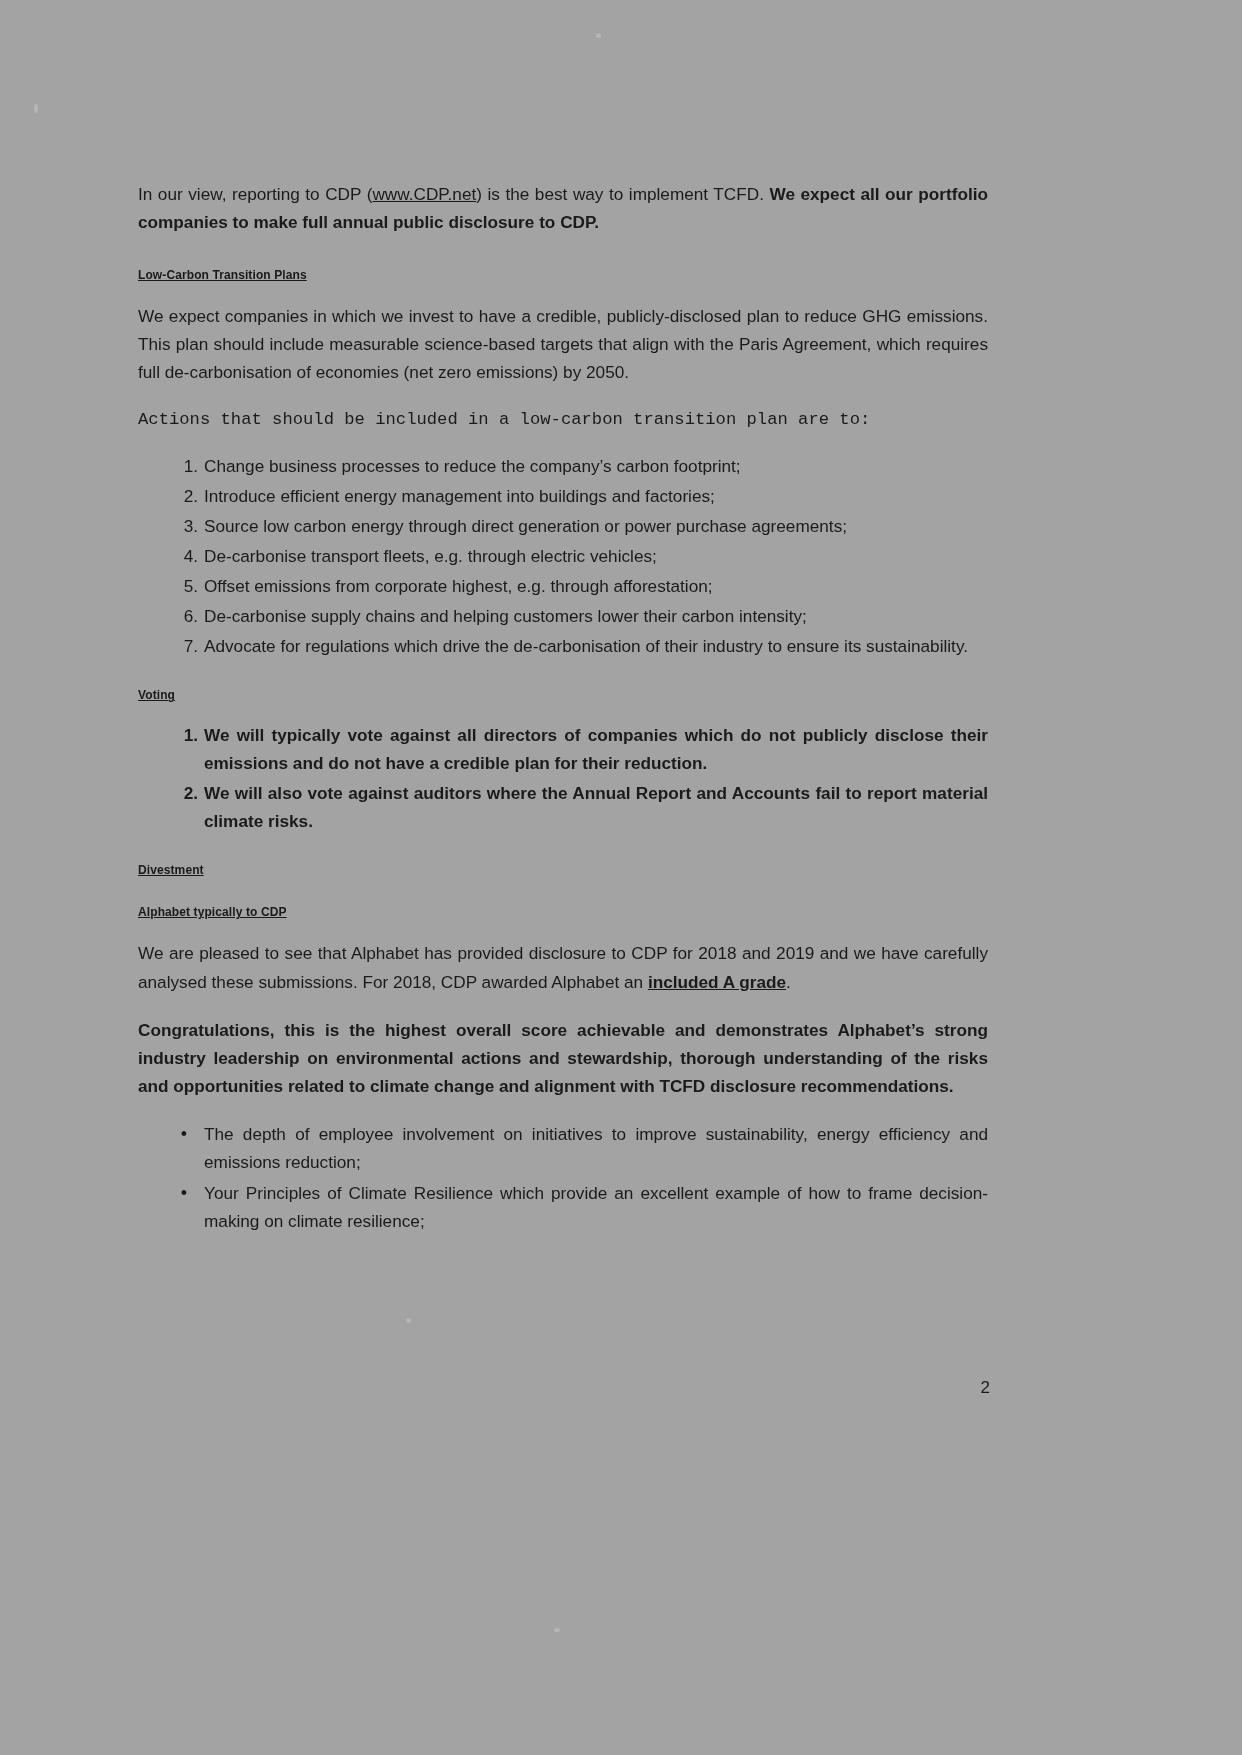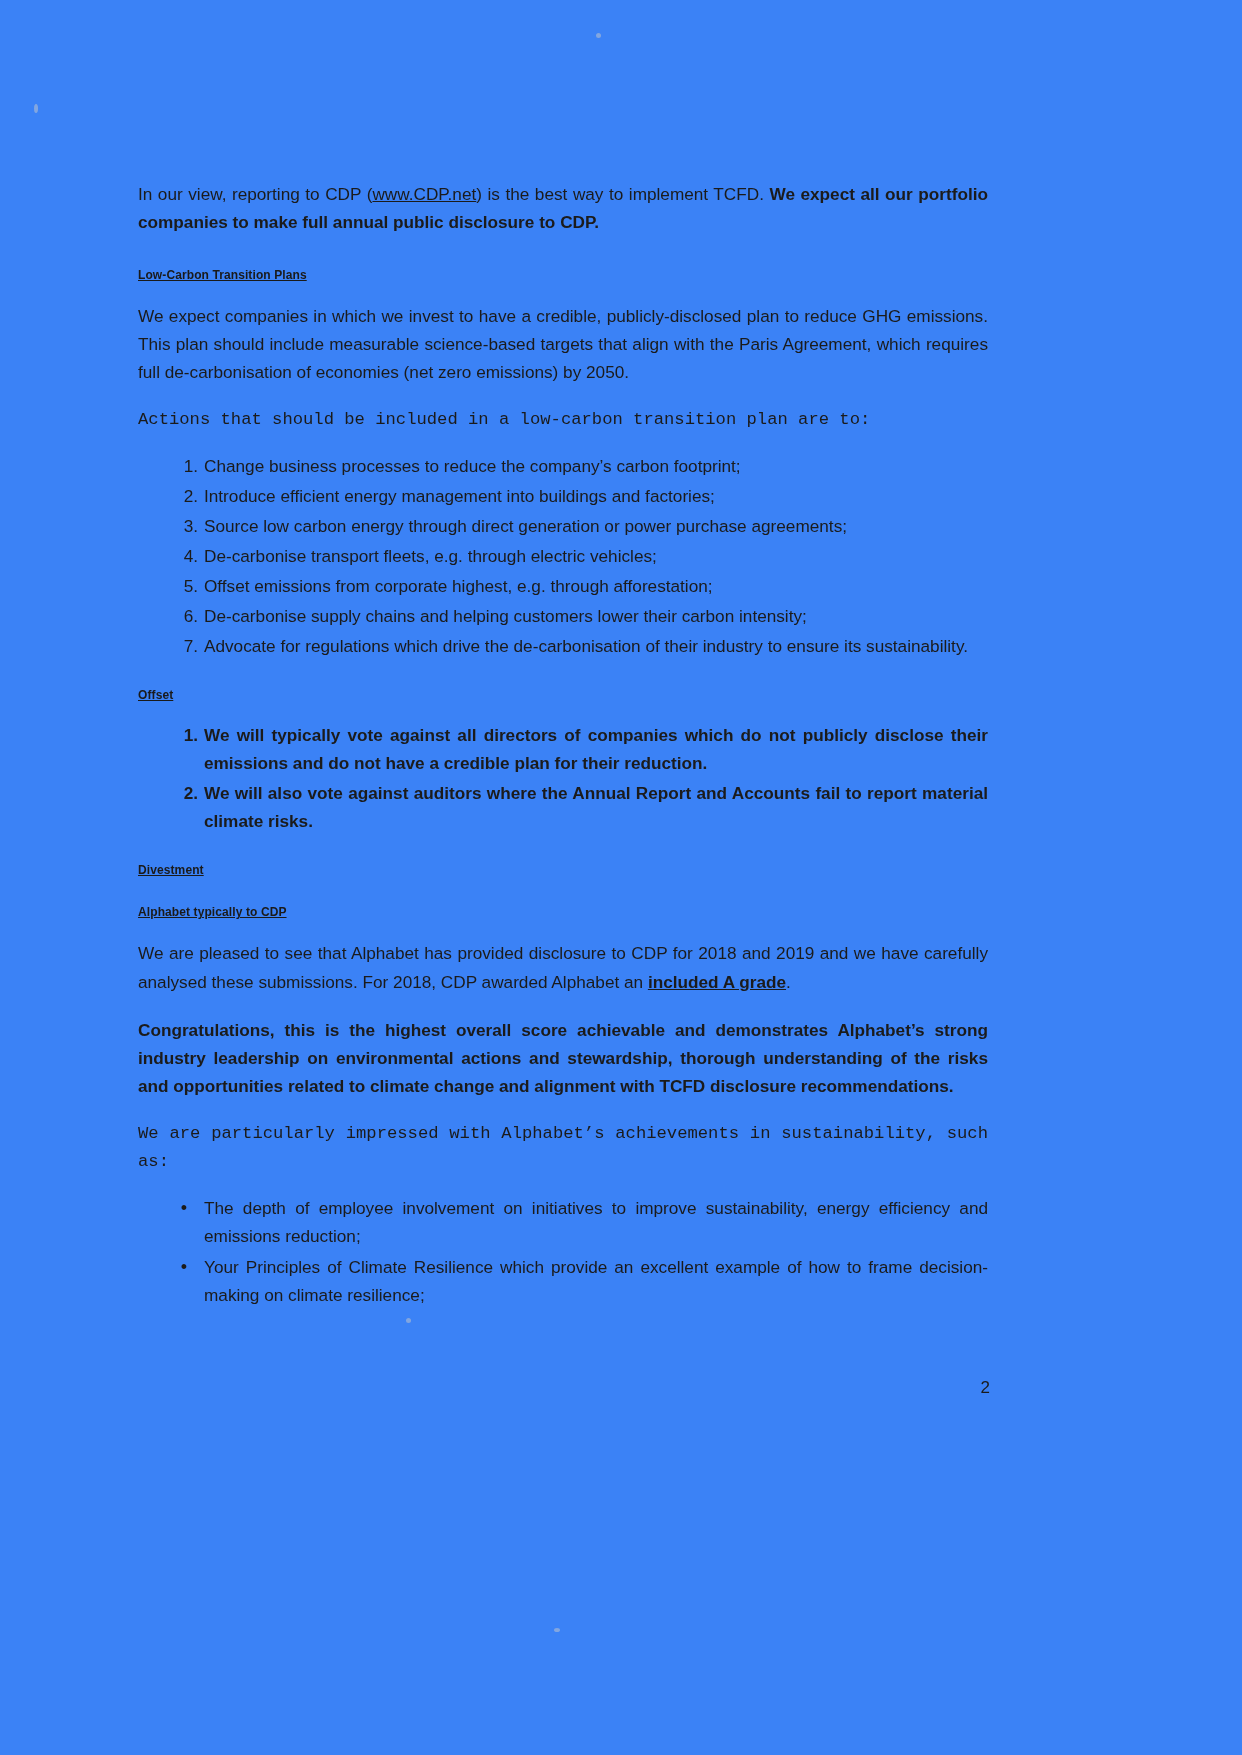--- a/index.html
+++ b/index.html
@@ -8,21 +8,21 @@
     background: #ffffff;
   }
   body {
     font-family: "Liberation Sans", sans-serif;
     color: #1a1a1a;
   }
   .page {
     position: relative;
     width: 1242px;
     height: 1755px;
-    background: #3b82f6;
+    background: #a3a3a3;
     overflow: hidden;
   }
   .sheet {
     position: absolute;
     left: 138px;
     top: 180px;
     width: 850px;
   }
   p, li {
     font-size: 17.2px;
@@ -136,37 +136,36 @@
     <ol class="numlist">
       <li>Change business processes to reduce the company’s carbon footprint;</li>
       <li>Introduce efficient energy management into buildings and factories;</li>
       <li>Source low carbon energy through direct generation or power purchase agreements;</li>
       <li>De-carbonise transport fleets, e.g. through electric vehicles;</li>
       <li>Offset emissions from corporate highest, e.g. through afforestation;</li>
       <li>De-carbonise supply chains and helping customers lower their carbon intensity;</li>
       <li>Advocate for regulations which drive the de-carbonisation of their industry to ensure its sustainability.</li>
     </ol>
 
-    <div class="heading">Offset</div>
+    <div class="heading">Voting</div>
 
     <ol class="numlist bold-list">
       <li>We will typically vote against all directors of companies which do not publicly disclose their emissions and do not have a credible plan for their reduction.</li>
       <li>We will also vote against auditors where the Annual Report and Accounts fail to report material climate risks.</li>
     </ol>
 
     <div class="heading">Divestment</div>
 
 
     <div class="heading">Alphabet typically to CDP</div>
 
     <p><span>We are pleased to see that Alphabet has provided disclosure to CDP for 2018 and 2019 and we have carefully analysed these submissions. For 2018, CDP awarded Alphabet an </span><span class="bold ulink">included A grade</span><span>.</span></p>
 
     <p class="bold">Congratulations, this is the highest overall score achievable and demonstrates Alphabet’s strong industry leadership on environmental actions and stewardship, thorough understanding of the risks and opportunities related to climate change and alignment with TCFD disclosure recommendations.</p>
 
-    <p class="para-tight">We are particularly impressed with Alphabet’s achievements in sustainability, such as:</p>
 
     <ul class="bullist">
       <li>The depth of employee involvement on initiatives to improve sustainability, energy efficiency and emissions reduction;</li>
       <li>Your Principles of Climate Resilience which provide an excellent example of how to frame decision-making on climate resilience;</li>
     </ul>
 
   </div>
 
   <div class="page-number">2</div>
 

